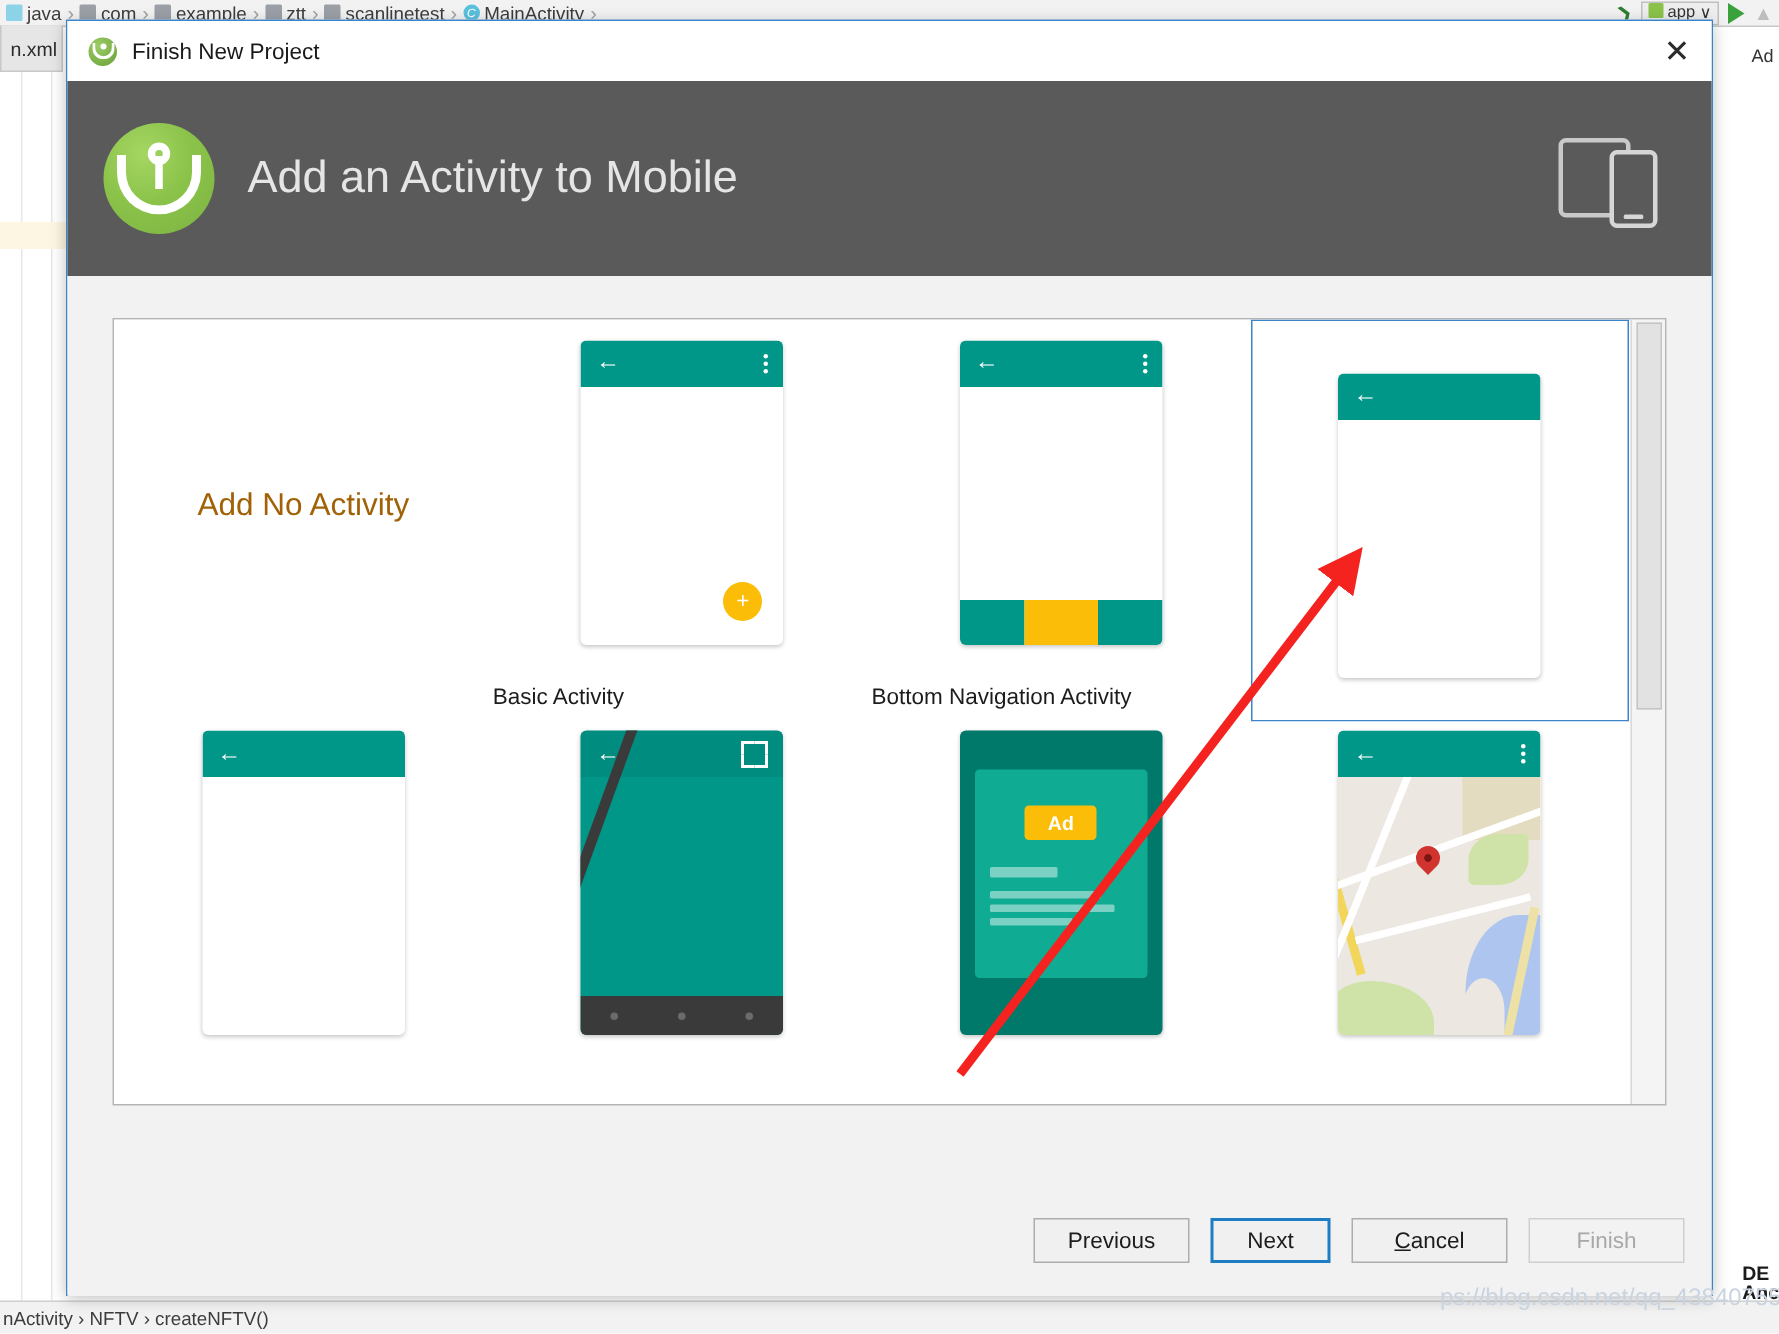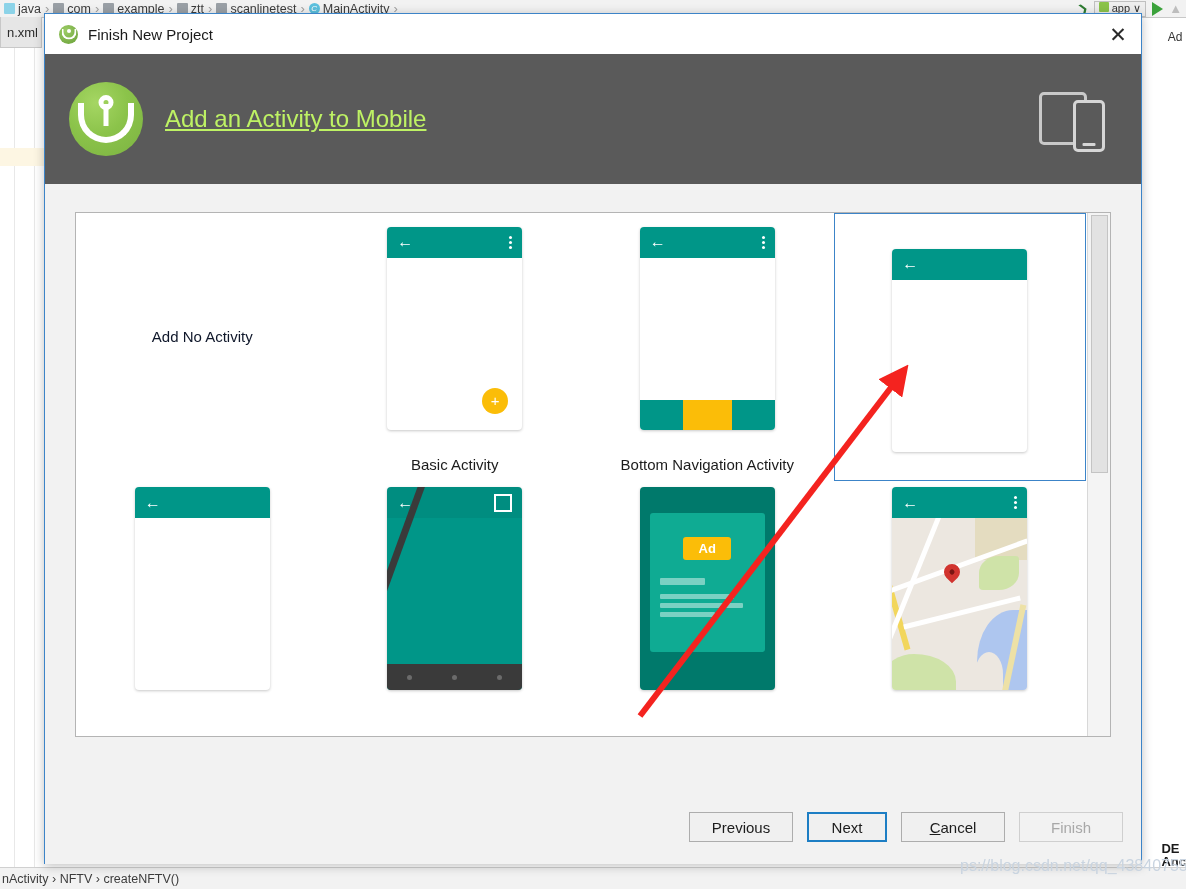--- a/index.html
+++ b/index.html
@@ -138,21 +138,21 @@
   .hdr-logo .ant-head {
     position: absolute; left: 50%; top: 17%; transform: translateX(-50%);
     width: 15px; height: 15px; border-radius: 50%;
     border: 5px solid #ffffff; box-sizing: border-box;
     background: transparent;
   }
   .hdr-logo .ant-stem {
     position: absolute; left: 50%; top: 30%; transform: translateX(-50%);
     width: 5px; height: 22px; background: #ffffff;
   }
-  .hdr-title { font-size: 24px; color: #bef264; font-weight: normal; text-decoration: underline; }
+  .hdr-title { font-size: 30px; color: #e5e5e5; font-weight: normal; }
   .hdr-device {
     position: absolute; right: 30px; top: 50%; transform: translateY(-50%);
     width: 78px; height: 66px;
   }
   .dev-tablet {
     position: absolute; left: 6px; top: 6px; width: 48px; height: 53px;
     border: 3px solid #c9c9c9; border-radius: 5px; box-sizing: border-box;
   }
   .dev-phone {
     position: absolute; right: 6px; bottom: 0; width: 32px; height: 52px;
@@ -187,27 +187,27 @@
     align-items: center; justify-content: flex-start;
     padding-top: 6px;
     background: #ffffff;
   }
   .tmpl-cell.selected { border: 1px solid #3c84c8; }
   .tmpl-thumb {
     flex: 1; display: flex; align-items: center; justify-content: center;
     width: 100%;
   }
   .tmpl-label {
-    font-size: 15px; color: #1c1c1c; text-align: center;
+    font-size: 15px; color: #1c1c1c; text-align: left;
     padding: 4px 0 8px 0; width: 100%; box-sizing: border-box; margin-top: 15px;
   }
   .tmpl-cell.selected .tmpl-label {
     background: #1d7ec4; color: #ffffff; padding: 9px 0;
   }
-  .tmpl-cell.noactivity .tmpl-thumb { color: #0f172a; font-size: 15px; }
+  .tmpl-cell.noactivity .tmpl-thumb { color: #a16207; font-size: 21px; }
 
   
   .phone {
     width: 135px; height: 203px;
     background: #ffffff; border-radius: 4px;
     box-shadow: 0 1px 3px rgba(0,0,0,0.22);
     position: relative; overflow: hidden;
   }
   .phone.r2 { width: 135px; height: 203px; }
   .appbar {

